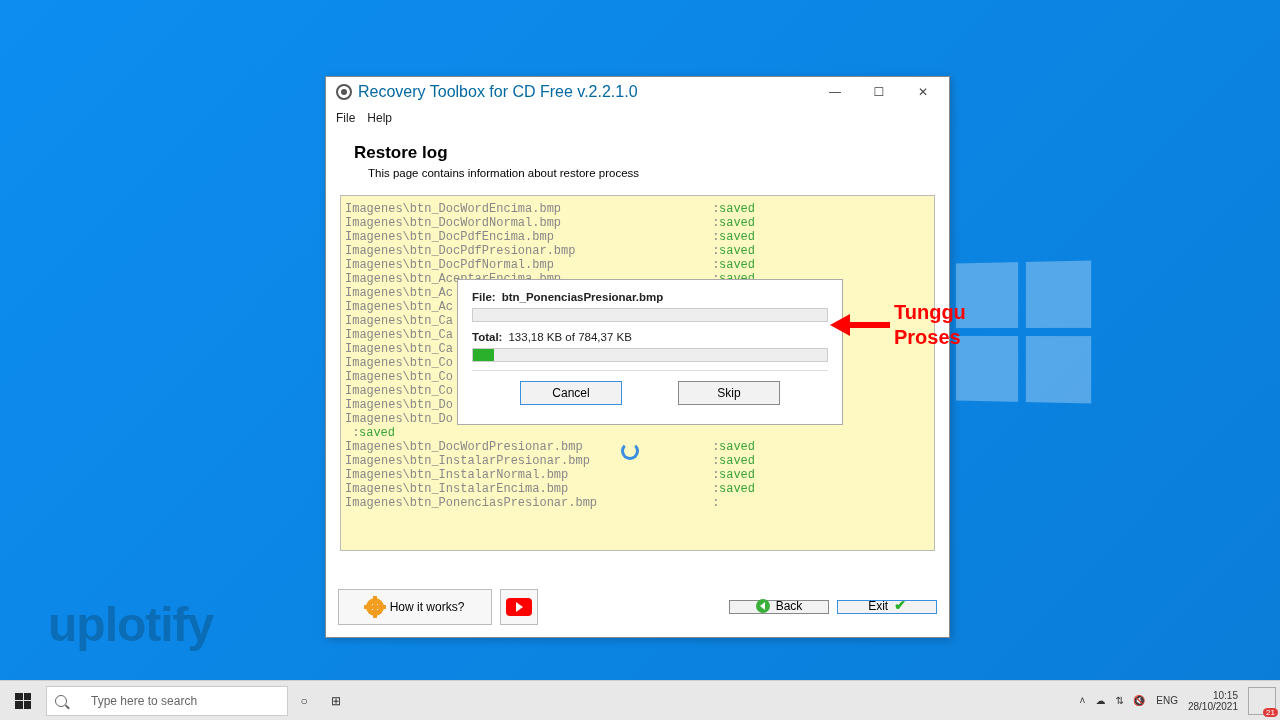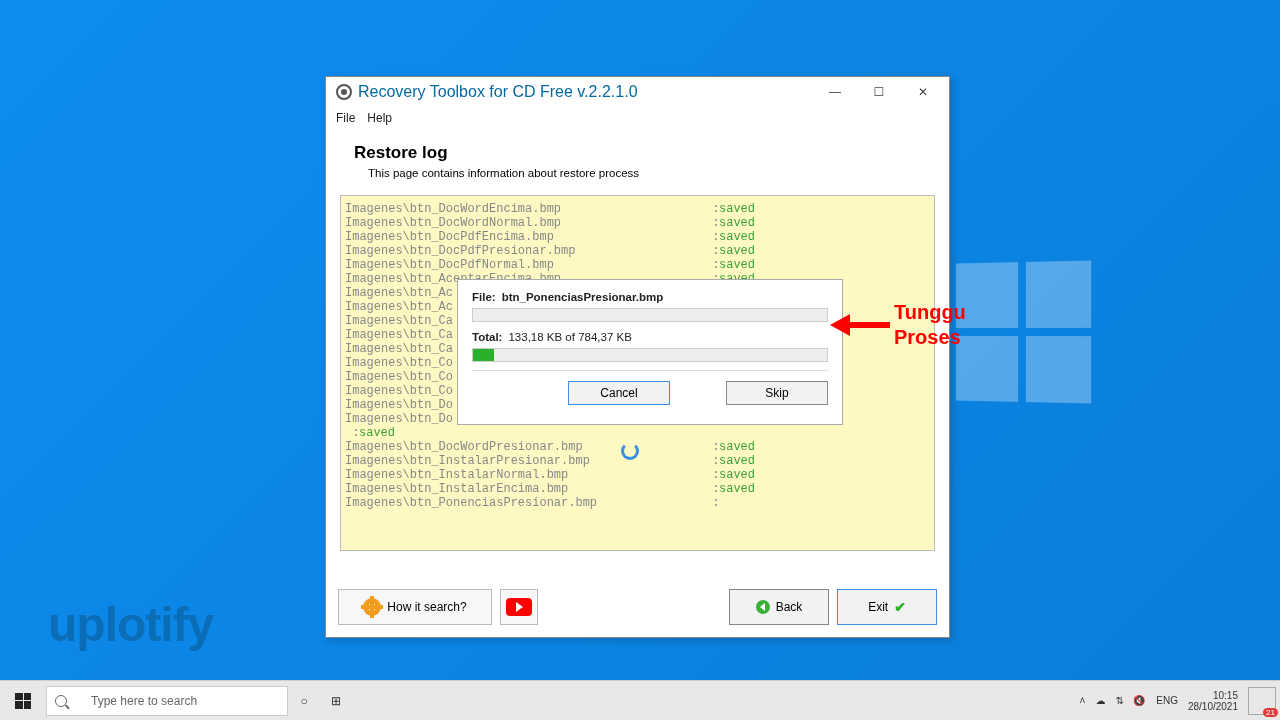--- a/index.html
+++ b/index.html
@@ -117,21 +117,21 @@
   .progdlg .row b { font-weight:700; }
   .progbar {
     height: 14px;
     background: #eee;
     border: 1px solid #ccc;
     margin-bottom: 8px;
     position: relative;
   }
   .progbar .fill { position:absolute; left:0; top:0; bottom:0; background:#2ab02a; }
   .progdlg hr { border:none; border-top:1px solid #ddd; margin:6px 0 10px 0;}
-  .progdlg .btns { display:flex; justify-content:flex-end; gap:56px;}
+  .progdlg .btns { display:flex; justify-content:center; gap:56px;}
   .progdlg button {
     width: 102px; height: 24px;
     border: 1px solid #888;
     background: #f2f2f2;
     font-size: 12px;
   }
   .progdlg button.cancel { border-color:#3a8fe0; }
   
   .bottombar {
     margin-top: auto;
@@ -165,24 +165,24 @@
   }
   .ytbtn .yt {
     width: 26px; height: 18px; background:#f00; border-radius:4px;
     display:flex;align-items:center;justify-content:center;
   }
   .ytbtn .yt::after{
     content:"";border-left:7px solid #fff;border-top:5px solid transparent;border-bottom:5px solid transparent;
   }
   .spacer { flex:1; }
   .navbtn {
-    width: 100px; height: 36px;
+    width: 100px; height: 14px;
     border: 1px solid #888;
     background: #f2f2f2;
-    display:flex;align-items:center;justify-content:center;gap:6px;
+    display:flex;align-items:flex-end;justify-content:center;gap:6px;
     font-size:12px;
   }
   .navbtn.exit { border-color:#3a8fe0; }
   .navbtn .backicon{
     width:14px;height:14px;border-radius:50%;background:#3ab03a;
     display:flex;align-items:center;justify-content:center;
   }
   .navbtn .backicon::after{content:"";border-right:5px solid #fff;border-top:4px solid transparent;border-bottom:4px solid transparent;}
   .navbtn .check{color:#2ab02a;font-weight:bold;font-size:14px;}
   
@@ -319,21 +319,21 @@
       <hr>
       <div class="btns">
         <button class="cancel">Cancel</button>
         <button>Skip</button>
       </div>
     </div>
     </div>
   <div class="bottombar">
     <div class="howbtn">
       <div class="gear"></div>
-      <span>How it search?</span>
+      <span>How it works?</span>
     </div>
     <div class="ytbtn">
       <div class="yt"></div>
     </div>
     <div class="spacer"></div>
     <div class="navbtn">
       <div class="backicon"></div>
       <span>Back</span>
     </div>
     <div class="navbtn exit">

